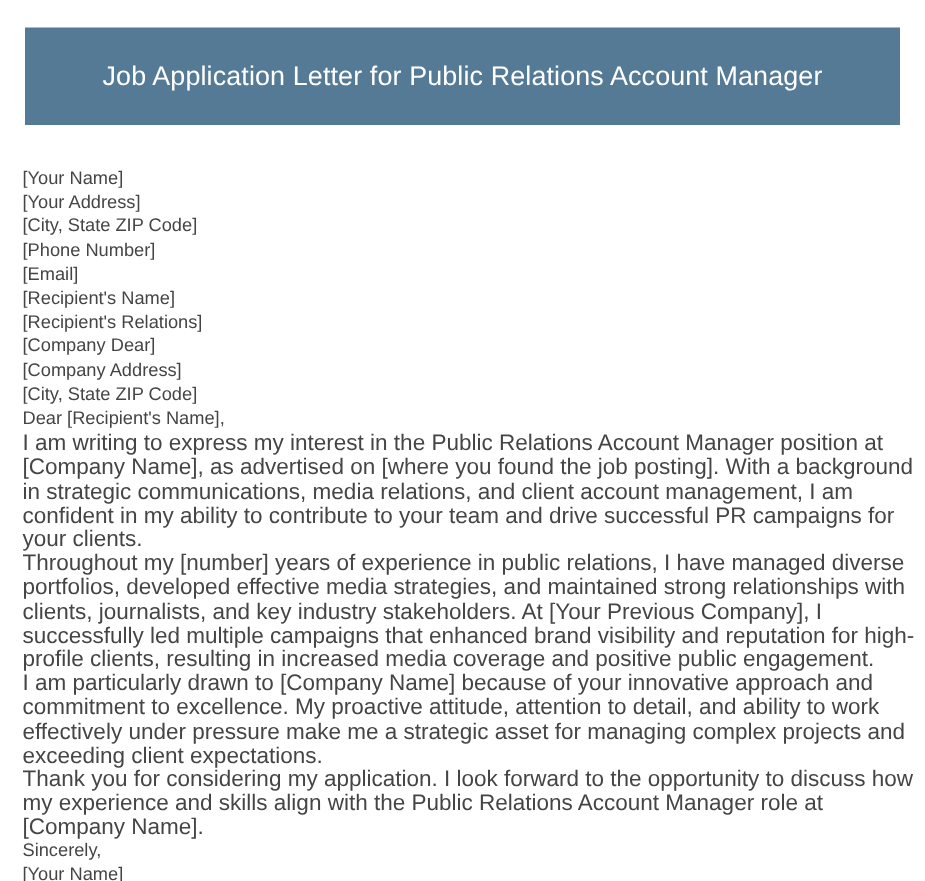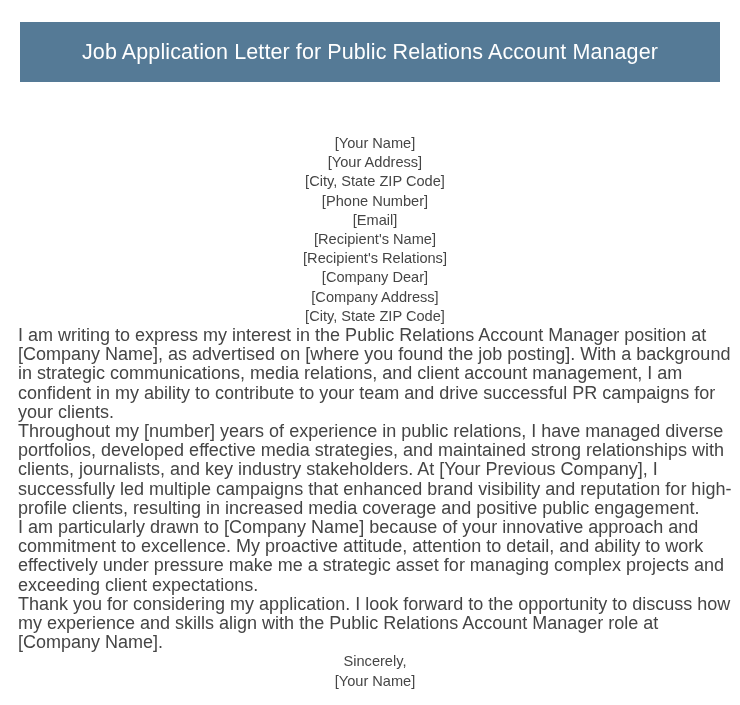--- a/index.html
+++ b/index.html
@@ -20,21 +20,21 @@
     width: 740px;
     height: 705px;
     background: #ffffff;
   }
 
   .doc-header {
     position: absolute;
     left: 20px;
     top: 22px;
     width: 700px;
-    height: 60px;
+    height: 78px;
     background: #557a96;
     display: flex;
     align-items: center;
     justify-content: center;
     box-sizing: border-box;
     padding: 0 14px;
   }
 
   .doc-header-title {
     color: #ffffff;
@@ -55,21 +55,21 @@
     font-size: 14.6px;
     line-height: 19.2px;
   }
 
   .letter-line {
     margin: 0;
     padding: 0;
     color: #454545;
     font-size: 14.6px;
     line-height: 19.2px;
-    text-align: center;
+    text-align: left;
     white-space: normal;
   }
 
   .letter-para {
     margin: 0;
     padding: 0;
     color: #454545;
     font-size: 18px;
     line-height: 19.2px;
     text-align: left;
@@ -95,20 +95,21 @@
     </div>
 
     <div>
       <p class="letter-line">[Recipient's Name]</p>
       <p class="letter-line">[Recipient's Relations]</p>
       <p class="letter-line">[Company Dear]</p>
       <p class="letter-line">[Company Address]</p>
       <p class="letter-line">[City, State ZIP Code]</p>
     </div>
 
+    <p class="letter-line">Dear [Recipient's Name],</p>
 
     <p class="letter-para">I am writing to express my interest in the Public Relations Account Manager position at [Company Name], as advertised on [where you found the job posting]. With a background in strategic communications, media relations, and client account management, I am confident in my ability to contribute to your team and drive successful PR campaigns for your clients.</p>
     <p class="letter-para">Throughout my [number] years of experience in public relations, I have managed diverse portfolios, developed effective media strategies, and maintained strong relationships with clients, journalists, and key industry stakeholders. At [Your Previous Company], I successfully led multiple campaigns that enhanced brand visibility and reputation for high-profile clients, resulting in increased media coverage and positive public engagement.</p>
     <p class="letter-para">I am particularly drawn to [Company Name] because of your innovative approach and commitment to excellence. My proactive attitude, attention to detail, and ability to work effectively under pressure make me a strategic asset for managing complex projects and exceeding client expectations.</p>
     <p class="letter-para">Thank you for considering my application. I look forward to the opportunity to discuss how my experience and skills align with the Public Relations Account Manager role at [Company Name].</p>
 
     <p class="letter-line">Sincerely,</p>
     <p class="letter-line">[Your Name]</p>
 
   </div>

